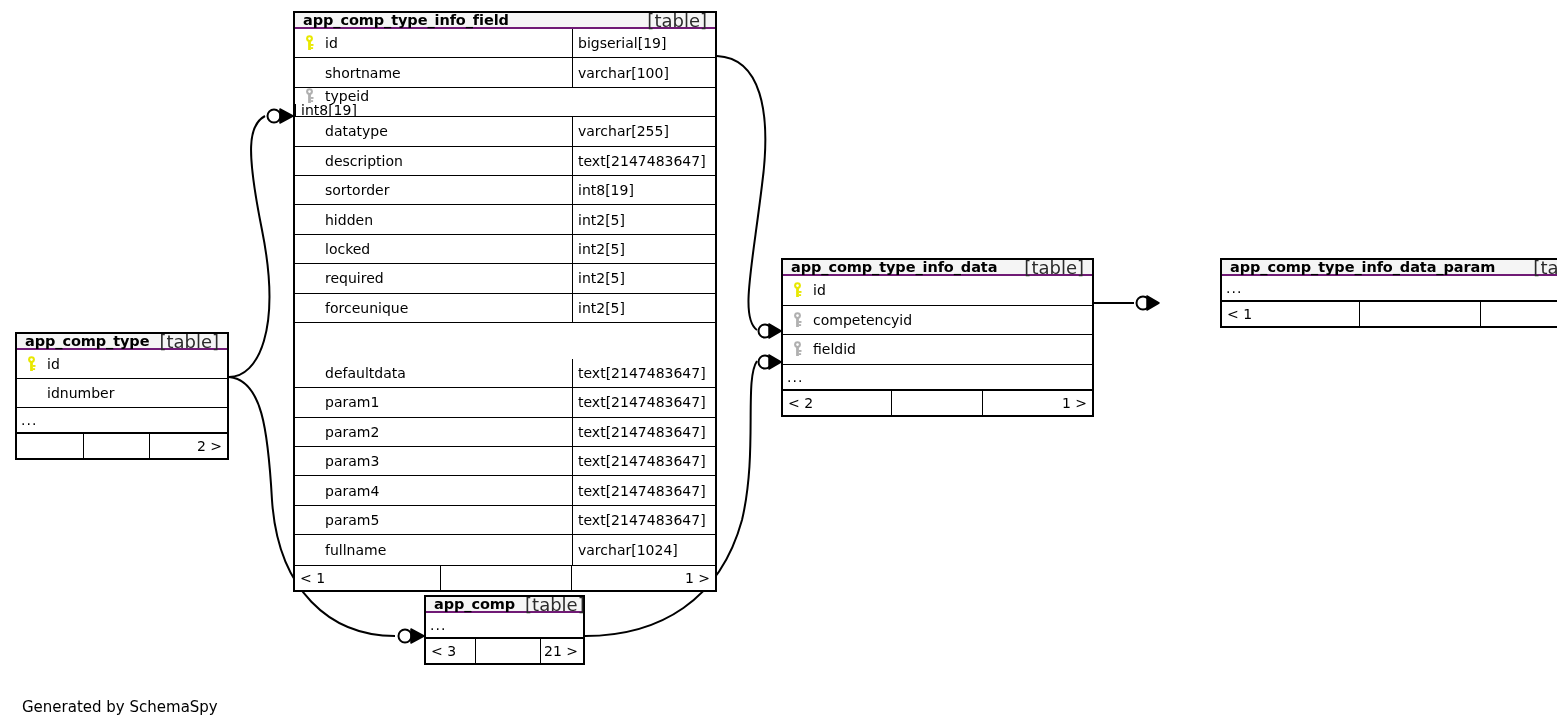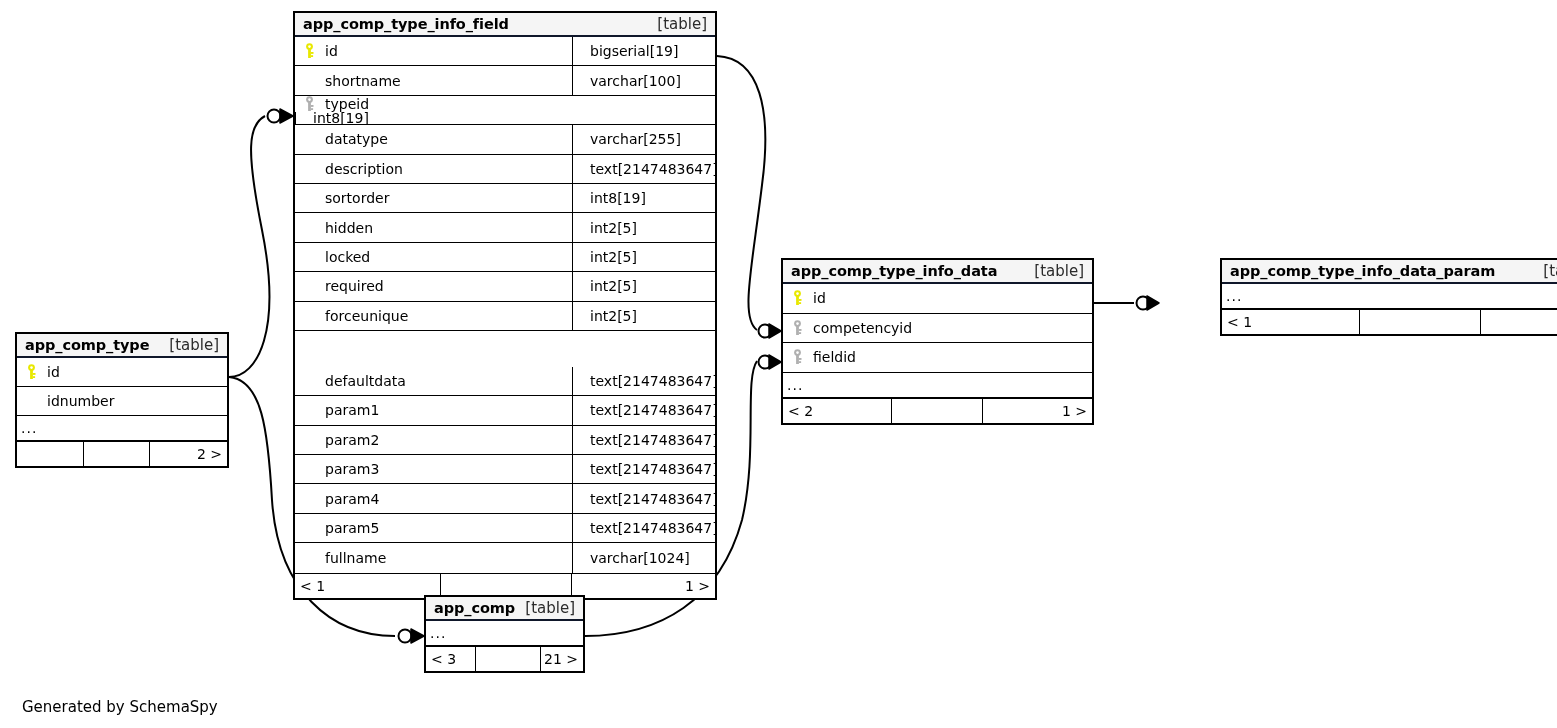--- a/index.html
+++ b/index.html
@@ -33,34 +33,34 @@
     box-sizing: border-box;
     border: 2px solid #000000;
     background: #ffffff;
     z-index: 2;
   }
   .tbl-header {
     display: flex;
     align-items: center;
     justify-content: space-between;
     background: #f5f5f5;
-    border-bottom: 2px solid #0f172a;
+    border-bottom: 2px solid #701a75;
     box-sizing: border-box;
     padding: 0 8px;
-    height: 24px;
+    height: 16px;
   }
   .tbl-title {
     font-weight: bold;
     font-size: 14.5px;
     color: #000;
     letter-spacing: -0.1px;
     white-space: nowrap;
   }
   .tbl-kind {
-    font-size: 15px;
+    font-size: 18px;
     color: #2b2b2b;
     white-space: nowrap;
     padding-left: 10px;
   }
   .row {
     display: flex;
     height: 29px;
     box-sizing: border-box;
     border-bottom: 1px solid #000000;
   }
@@ -72,21 +72,21 @@
     flex: 0 0 auto;
     padding-left: 4px;
     overflow: hidden;
   }
   .cell-type {
     display: flex;
     align-items: center;
     box-sizing: border-box;
     border-left: 1px solid #000000;
     flex: 1 1 auto;
-    padding-left: 17px;
+    padding-left: 5px;
     font-size: 14px;
     color: #000;
     white-space: nowrap;
     overflow: hidden;
   }
   .name-txt {
     font-size: 14px;
     color: #000;
     white-space: nowrap;
   }

